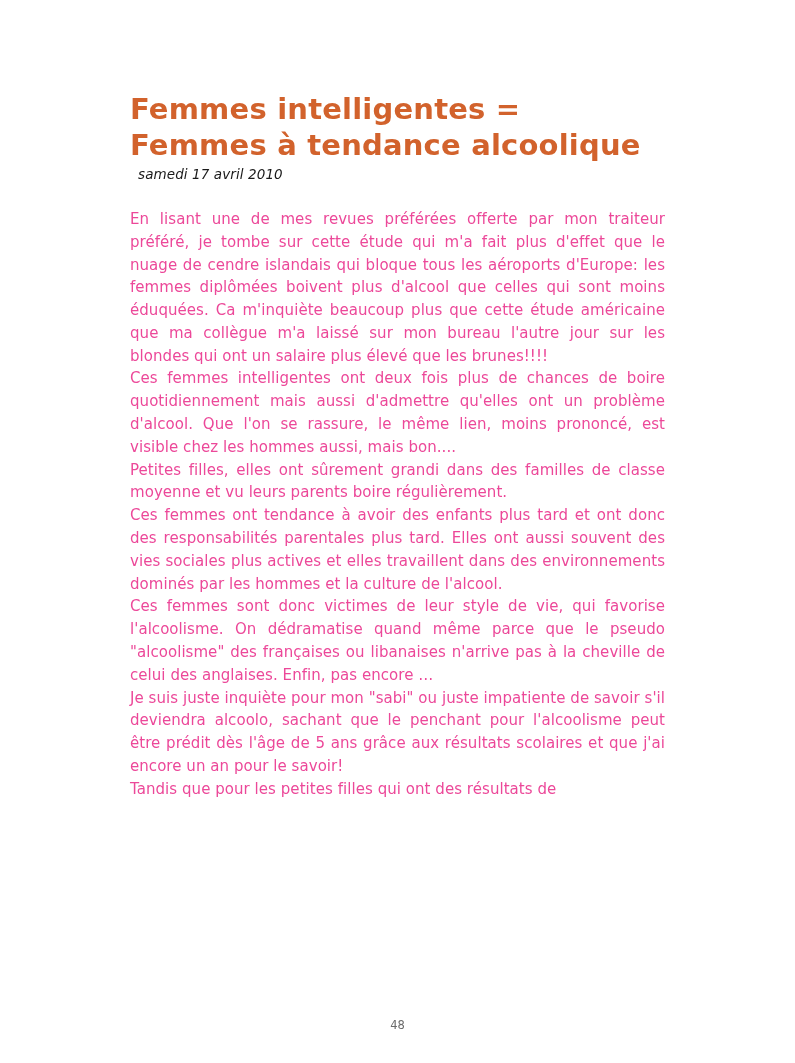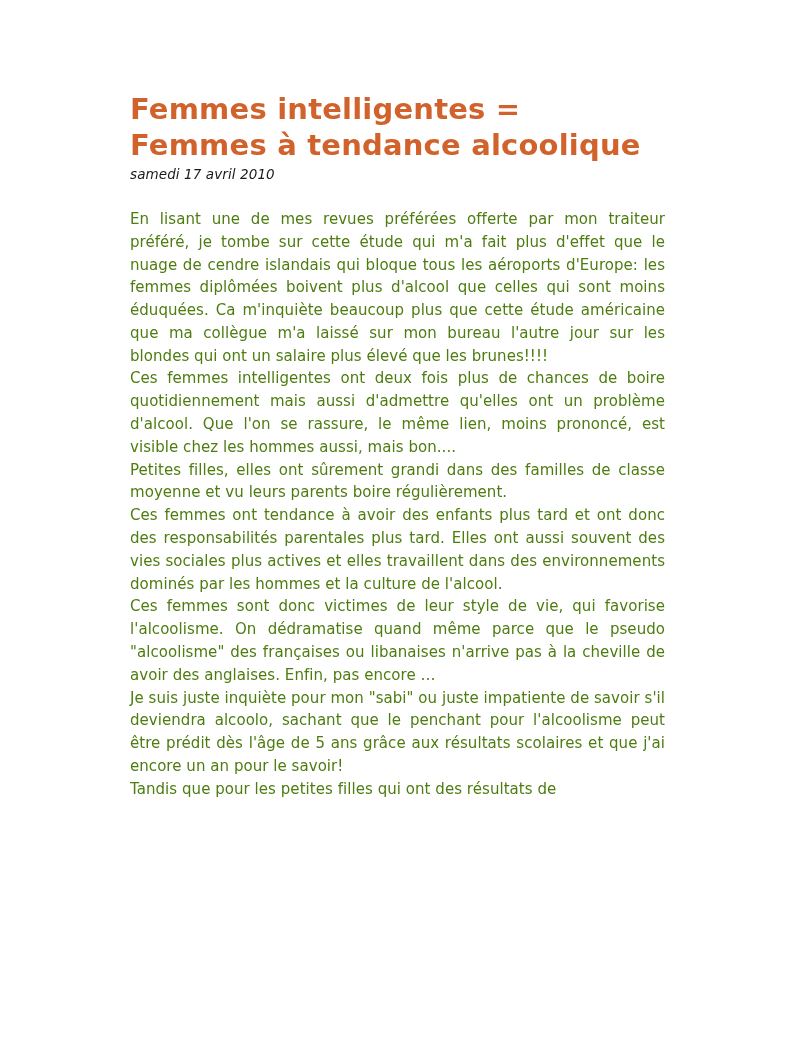--- a/index.html
+++ b/index.html
@@ -36,29 +36,29 @@
     font-size: 29px;
     line-height: 1.24;
     letter-spacing: 0.2px;
     margin: 0 0 2px 0;
   }
   .article-date {
     font-family: "DejaVu Sans", sans-serif;
     font-style: italic;
     font-size: 13.5px;
     color: #1a1a1a;
-    margin: 0 0 26px 0;
+    margin: 0 0 26px 8px;
     letter-spacing: 0.1px;
   }
   .body-text p {
     margin: 0;
     font-size: 15px;
     line-height: 1.52;
     text-align: justify;
-    color: #4d7c0f;
+    color: #ec4899;
     letter-spacing: 0.05px;
   }
   .body-text p.last {
     text-align: justify;
   }
   .page-number {
     position: absolute;
     left: 0;
     top: 1018px;
     width: 795px;
@@ -77,21 +77,22 @@
 
     <h1 class="article-title">Femmes intelligentes = Femmes à tendance alcoolique</h1>
 
     <div class="article-date">samedi 17 avril 2010</div>
 
     <div class="body-text">
       <p>En lisant une de mes revues préférées offerte par mon traiteur préféré, je tombe sur cette étude qui m'a fait plus d'effet que le nuage de cendre islandais qui bloque tous les aéroports d'Europe: les femmes diplômées boivent plus d'alcool que celles qui sont moins éduquées. Ca m'inquiète beaucoup plus que cette étude américaine que ma collègue m'a laissé sur mon bureau l'autre jour sur les blondes qui ont un salaire plus élevé que les brunes!!!!</p>
       <p>Ces femmes intelligentes ont deux fois plus de chances de boire quotidiennement mais aussi d'admettre qu'elles ont un problème d'alcool. Que l'on se rassure, le même lien, moins prononcé, est visible chez les hommes aussi, mais bon....</p>
       <p>Petites filles, elles ont sûrement grandi dans des familles de classe moyenne et vu leurs parents boire régulièrement.</p>
       <p>Ces femmes ont tendance à avoir des enfants plus tard et ont donc des responsabilités parentales plus tard. Elles ont aussi souvent des vies sociales plus actives et elles travaillent dans des environnements dominés par les hommes et la culture de l'alcool.</p>
-      <p>Ces femmes sont donc victimes de leur style de vie, qui favorise l'alcoolisme. On dédramatise quand même parce que le pseudo "alcoolisme" des françaises ou libanaises n'arrive pas à la cheville de avoir des anglaises. Enfin, pas encore …</p>
+      <p>Ces femmes sont donc victimes de leur style de vie, qui favorise l'alcoolisme. On dédramatise quand même parce que le pseudo "alcoolisme" des françaises ou libanaises n'arrive pas à la cheville de celui des anglaises. Enfin, pas encore …</p>
       <p>Je suis juste inquiète pour mon "sabi" ou juste impatiente de savoir s'il deviendra alcoolo, sachant que le penchant pour l'alcoolisme peut être prédit dès l'âge de 5 ans grâce aux résultats scolaires et que j'ai encore un an pour le savoir!</p>
       <p class="last">Tandis que pour les petites filles qui ont des résultats de</p>
     </div>
 
   </div>
 
+  <div class="page-number">48</div>
 
 </div>
 
 </body></html>

